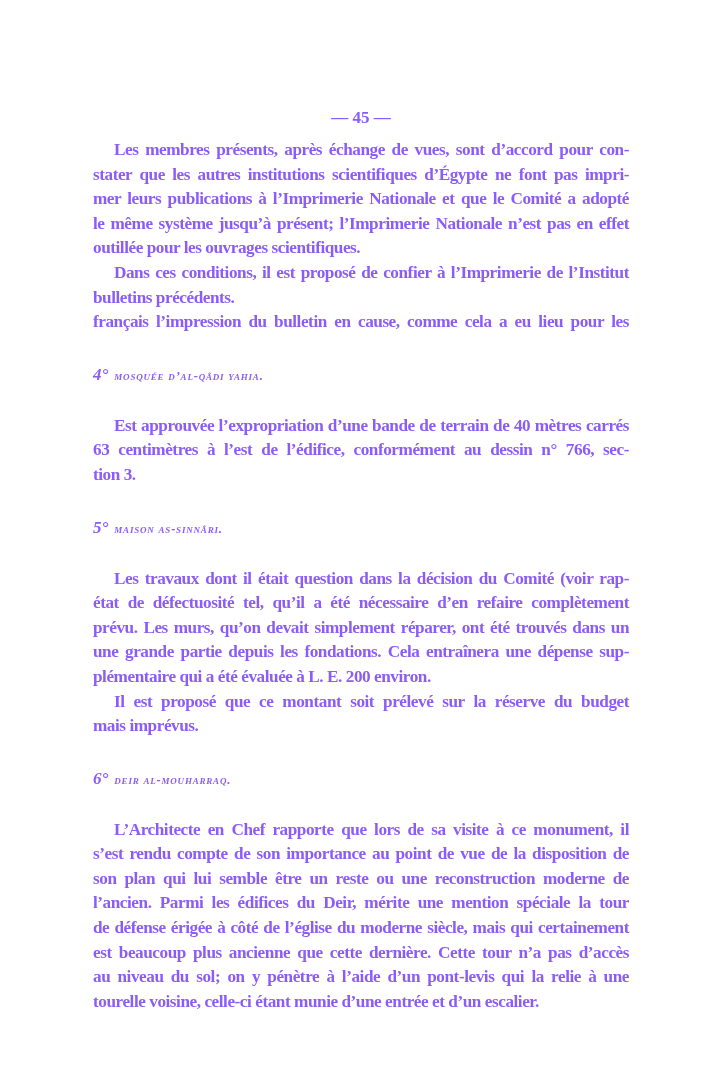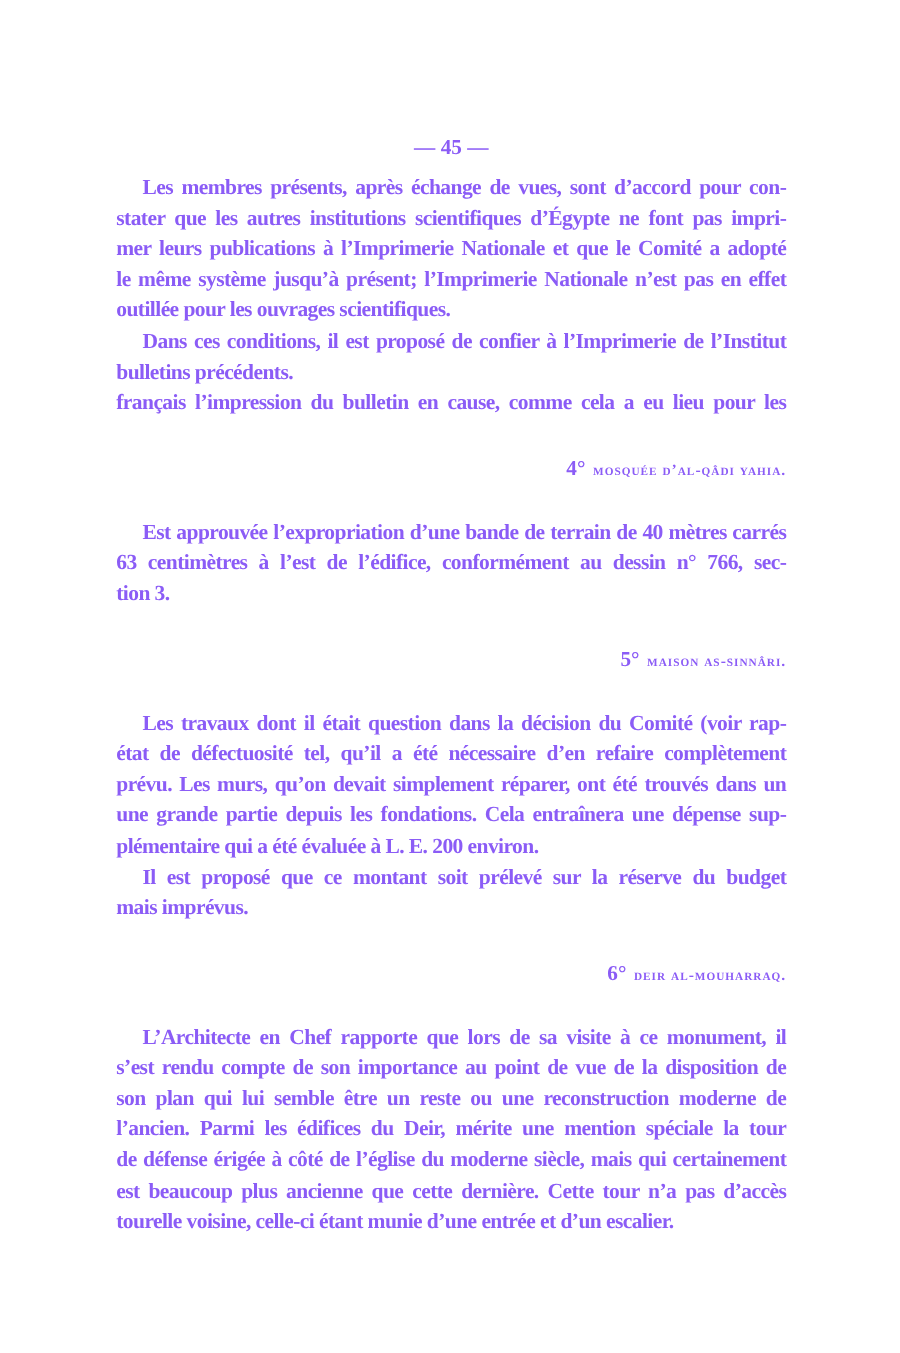--- a/index.html
+++ b/index.html
@@ -17,22 +17,22 @@
     text-align: center; font-size: 17px; height: 24px; line-height: 24px;
     margin-bottom: 8px; letter-spacing: 0;
   }
   .line {
     display: block; height: 24.6px; line-height: 24.6px;
     text-align: justify; text-align-last: justify; white-space: nowrap;
   }
   .line.last { text-align-last: left; }
   .line.indent { padding-left: 21px; }
   .heading {
-    text-align: right; height: 24px; line-height: 24px;
-    font-size: 17px; letter-spacing: 0;
+    text-align: left; height: 24px; line-height: 24px;
+    font-size: 17px; letter-spacing: 0; font-style: italic;
   }
   .heading .sc {
     font-variant: small-caps; font-size: 12.5px; letter-spacing: 0.8px;
     text-transform: lowercase; margin-left: 6px;
   }
   .gap-before-heading { height: 28px; }
   .gap-after-heading { height: 27px; }
 </style>
 </head>
 <body>
@@ -96,16 +96,17 @@
   <div class="gap-after-heading"></div>
 
   <div>
     <div>
       <span class="line indent">L’Architecte en Chef rapporte que lors de sa visite à ce monument, il</span>
       <span class="line">s’est rendu compte de son importance au point de vue de la disposition de</span>
       <span class="line">son plan qui lui semble être un reste ou une reconstruction moderne de</span>
       <span class="line">l’ancien. Parmi les édifices du Deir, mérite une mention spéciale la tour</span>
       <span class="line">de défense érigée à côté de l’église du moderne siècle, mais qui certainement</span>
       <span class="line">est beaucoup plus ancienne que cette dernière. Cette tour n’a pas d’accès</span>
+      <span class="line">au niveau du sol; on y pénètre à l’aide d’un pont-levis qui la relie à une</span>
       <span class="line last">tourelle voisine, celle-ci étant munie d’une entrée et d’un escalier.</span>
     </div>
   </div>
 </div>
 
 </body></html>

